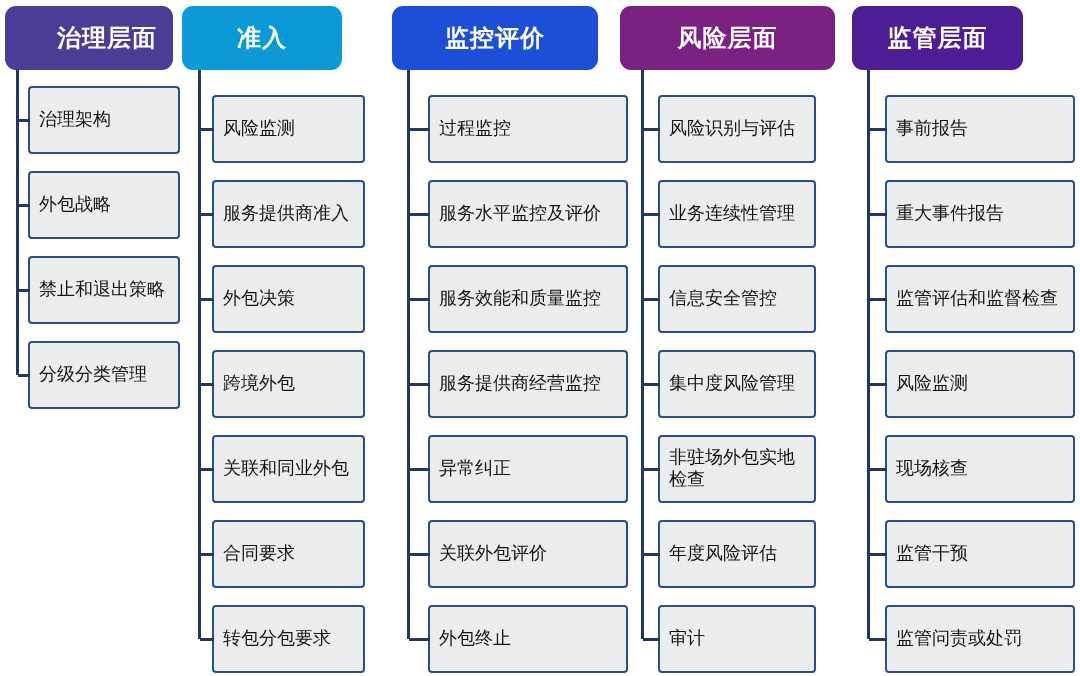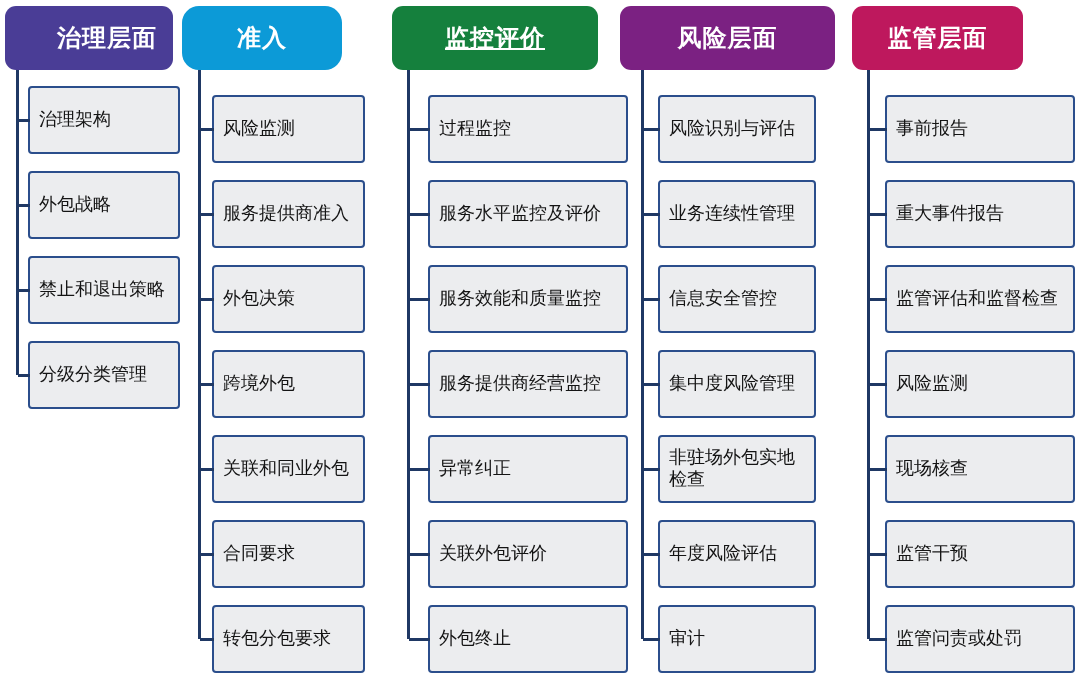--- a/index.html
+++ b/index.html
@@ -84,35 +84,35 @@
     <div class="vline"></div>
     <div class="items">
       <div class="row">治理架构</div>
       <div class="row">外包战略</div>
       <div class="row">禁止和退出策略</div>
       <div class="row">分级分类管理</div>
     </div>
   </div>
 
   <div class="column" style="left:182px; --hw:160px; --iw:153px; --vx:16px; --il:30px; --ig:25px; --vh:569px;">
-    <div class="header" style="background-color: rgb(12, 154, 215); border-radius: 17px;">准入</div>
+    <div class="header" style="background-color: rgb(12, 154, 215);">准入</div>
     <div class="vline"></div>
     <div class="items">
       <div class="row">风险监测</div>
       <div class="row">服务提供商准入</div>
       <div class="row">外包决策</div>
       <div class="row">跨境外包</div>
       <div class="row">关联和同业外包</div>
       <div class="row">合同要求</div>
       <div class="row">转包分包要求</div>
     </div>
   </div>
 
   <div class="column" style="left:392px; --hw:206px; --iw:200px; --vx:15px; --il:36px; --ig:25px; --vh:569px;">
-    <div class="header" style="background-color: #15803d; text-decoration: underline;">监控评价</div>
+    <div class="header" style="background-color: #1d4ed8;">监控评价</div>
     <div class="vline"></div>
     <div class="items">
       <div class="row">过程监控</div>
       <div class="row">服务水平监控及评价</div>
       <div class="row">服务效能和质量监控</div>
       <div class="row">服务提供商经营监控</div>
       <div class="row">异常纠正</div>
       <div class="row">关联外包评价</div>
       <div class="row">外包终止</div>
     </div>
@@ -126,21 +126,21 @@
       <div class="row">业务连续性管理</div>
       <div class="row">信息安全管控</div>
       <div class="row">集中度风险管理</div>
       <div class="row">非驻场外包实地检查</div>
       <div class="row">年度风险评估</div>
       <div class="row">审计</div>
     </div>
   </div>
 
   <div class="column" style="left:852px; --hw:171px; --iw:190px; --vx:15px; --il:33px; --ig:25px; --vh:569px;">
-    <div class="header" style="background-color: #be185d;">监管层面</div>
+    <div class="header" style="background-color: #4c1d95;">监管层面</div>
     <div class="vline"></div>
     <div class="items">
       <div class="row">事前报告</div>
       <div class="row">重大事件报告</div>
       <div class="row">监管评估和监督检查</div>
       <div class="row">风险监测</div>
       <div class="row">现场核查</div>
       <div class="row">监管干预</div>
       <div class="row">监管问责或处罚</div>
     </div>

